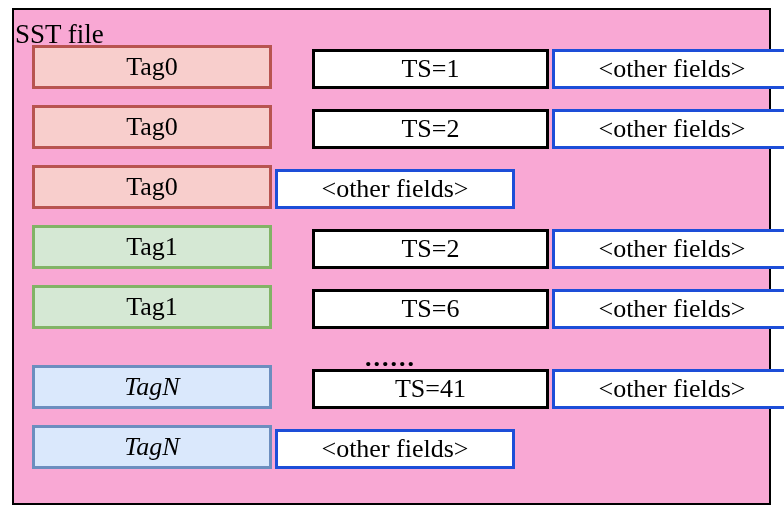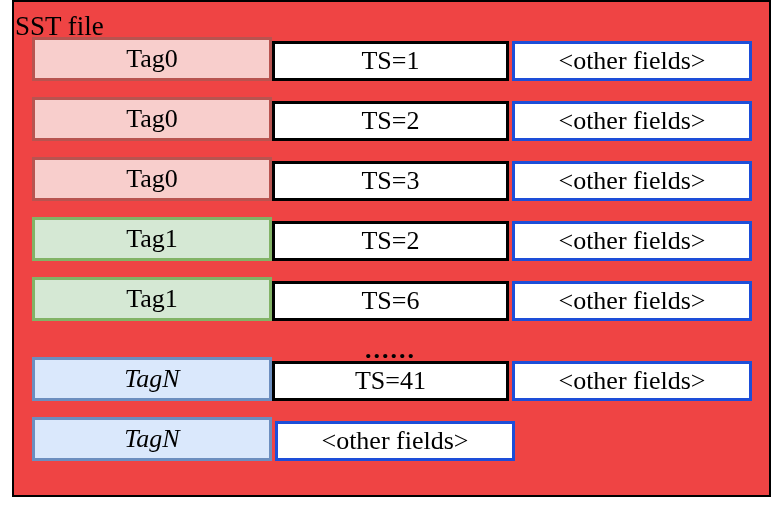--- a/index.html
+++ b/index.html
@@ -12,26 +12,26 @@
   .canvas {
     position: relative;
     width: 784px;
     height: 522px;
     background: #ffffff;
     overflow: hidden;
   }
   .outer-box {
     position: absolute;
     left: 12px;
-    top: 0;
+    top: 8px;
     width: 759px;
     height: 497px;
     border: 2px solid #000000;
     box-sizing: border-box;
-    background: #ef4444;
+    background: #f9a8d4;
   }
   .file-title {
     position: absolute;
     left: 1px;
     top: 9px;
     font-size: 27px;
     line-height: 1.15;
     white-space: nowrap;
   }
   .row {
@@ -53,20 +53,21 @@
   .cell.tag {
     width: 240px;
     height: 44px;
     margin-top: -2px;
     border: 3px solid #000000;
   }
   .cell.ts {
     width: 237px;
     height: 40px;
     border: 3px solid #000000;
+    margin-left: 40px;
   }
   .cell.other {
     width: 240px;
     height: 40px;
     margin-left: 3px;
     border: 3px solid #1d4ed8;
   }
   .row.red .tag   { background: var(--red-fill, #f8cecc);   border-color: var(--red-stroke, #b85450); }
   .row.green .tag { background: var(--green-fill, #d5e8d4); border-color: var(--green-stroke, #82b366); }
   .row.blue .tag  { background: var(--blue-fill, #dae8fc);  border-color: var(--blue-stroke, #6c8ebf); font-style: italic; }
@@ -97,21 +98,20 @@
     </div>
 
     <div class="row red" style="top:116px">
       <div class="cell tag">Tag0</div>
       <div class="cell ts">TS=2</div>
       <div class="cell other">&lt;other fields&gt;</div>
     </div>
 
     <div class="row red" style="top:176px">
       <div class="cell tag">Tag0</div>
-      <div class="cell ts">TS=3</div>
       <div class="cell other">&lt;other fields&gt;</div>
     </div>
 
     <div class="row green" style="top:236px">
       <div class="cell tag">Tag1</div>
       <div class="cell ts">TS=2</div>
       <div class="cell other">&lt;other fields&gt;</div>
     </div>
 
     <div class="row green" style="top:296px">

